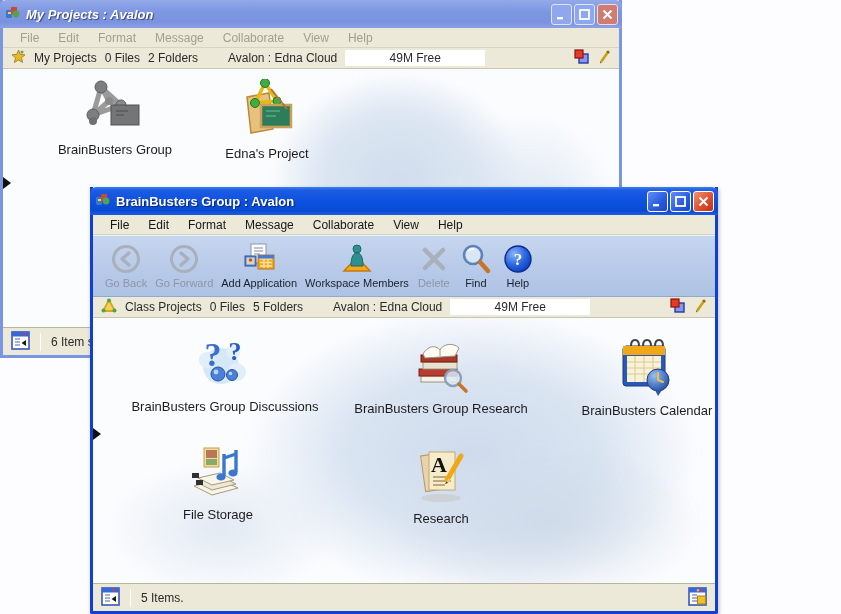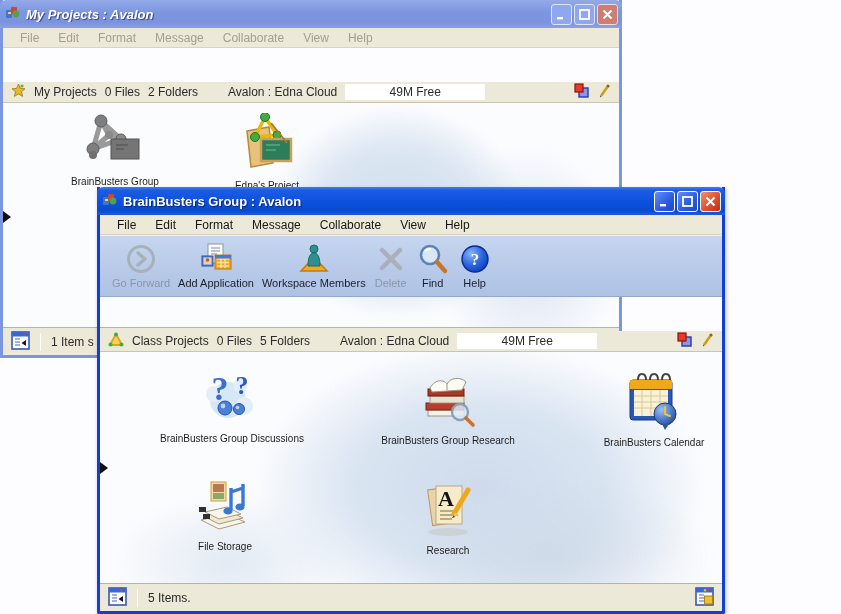--- a/index.html
+++ b/index.html
@@ -25,42 +25,42 @@
   .wbtn.minmax.inactive { background:#8ea7ee; border-color:#dfe6fb; }
   .wbtn.close.inactive  { background:#cf7d72; border-color:#f0dcda; }
 
   .menubar { height:20px; background:#ece9d8; display:flex; align-items:center; gap:19px; padding:0 17px;
              font-size:12px; border-bottom:1px solid #d8d4c0; flex:0 0 auto; }
   .menubar .mi { cursor:default; }
   .menu-active .mi { color:#161616; }
   .menu-inactive .mi { color:#a2a091; }
 
   .infobar { height:21px; background:#ece9d8; display:flex; align-items:center; font-size:12px; color:#2a2a2a;
-             padding:0 8px; gap:8px; border-bottom:1px solid #c9c5b0; flex:0 0 auto; white-space:nowrap;margin-top:34px; }
+             padding:0 8px; gap:8px; border-bottom:1px solid #c9c5b0; flex:0 0 auto; white-space:nowrap; }
   .infobar .free-box { background:#fff; min-width:140px; text-align:center; padding:1px 10px; }
   .infobar .spacer { flex:1 1 auto; }
   .infobar .cloud { margin-left:22px; }
 
   
   .toolbar { height:62px; background:linear-gradient(180deg,#c6d6ef 0%,#b9cbe9 50%,#aec2e4 100%);
              border-top:1px solid #e8eefa; border-bottom:1px solid #94a7cd;
              display:flex; align-items:flex-start; padding:4px 2px 0 8px; flex:0 0 auto; }
   .tbtn { display:flex; flex-direction:column; align-items:center; justify-content:flex-start;
           font-size:11px; color:#18202c; padding:2px 4px 0 4px; }
   .tbtn .ticon { width:34px; height:34px; display:flex; align-items:center; justify-content:center; }
   .tbtn.disabled { color:#8c96a6; }
   .tbtn .tlabel { margin-top:1px; white-space:nowrap; }
 
   
   .content { position:relative; flex:1 1 auto; background:#fbfcfe; overflow:hidden; }
   .blob { position:absolute; filter:blur(5px); opacity:.85; pointer-events:none; }
 
   .ws-item { position:absolute; display:flex; flex-direction:column; align-items:center; width:240px; }
   .ws-item .wicon { width:64px; height:64px; display:flex; align-items:center; justify-content:center; }
-  .ws-item .wlabel { margin-top:3px; font-size:10px; color:#1c1c1c; white-space:nowrap; }
+  .ws-item .wlabel { margin-top:3px; font-size:13px; color:#1c1c1c; white-space:nowrap; }
 
   .expander { position:absolute; left:0; width:9px; height:16px; display:flex; align-items:center; }
   .expander .tri { width:0; height:0; border-top:6px solid transparent; border-bottom:6px solid transparent; border-left:8px solid #101010; }
 
   
   .statusbar { height:28px; background:#ece9d8; border-top:1px solid #b8b4a0; display:flex; align-items:center;
                font-size:12px; color:#2a2a2a; padding:0 8px; gap:10px; flex:0 0 auto; }
   .statusbar .sep { width:1px; height:18px; background:#c9c5b0; border-right:1px solid #fff; }
   .statusbar .stretch { flex:1 1 auto; }
 </style>
@@ -181,25 +181,25 @@
     <span>
       <svg width="19" height="19" viewBox="0 0 19 19">
           <rect x="1" y="1" width="17" height="17" fill="#fff" stroke="#3858b8" stroke-width="1.6"></rect>
           <rect x="1" y="1" width="17" height="4.5" fill="#3868d8"></rect>
           <circle cx="13" cy="3.2" r="1.2" fill="#e83828"></circle>
           <path d="M4 8 h5 M4 11 h5 M4 14 h5" stroke="#8898c8" stroke-width="1.4"></path>
           <path d="M15 9 L10.5 12 L15 15 Z" fill="#181818"></path>
         </svg>
     </span>
     <span class="sep"></span>
-    <span>1 Item s</span>
+    <span>6 Item s</span>
   </div>
 </div>
 
-<div class="window win-border-active" style="left:97px;top:187px;width:628px;height:427px;z-index:2;">
+<div class="window win-border-active" style="left:90px;top:187px;width:628px;height:427px;z-index:2;">
 
   <div class="titlebar active" style="margin:0 -3px 0 -3px;">
     <span>
       <svg width="16" height="16" viewBox="0 0 16 16">
           <rect x="1" y="6" width="6" height="8" rx="1" fill="#3a78c8"></rect>
           <rect x="6" y="3" width="6" height="7" rx="1" fill="#c84a30"></rect>
           <circle cx="11" cy="10" r="3.4" fill="#58a050"></circle>
           <rect x="3" y="8" width="3" height="2" fill="#f0d060"></rect>
         </svg>
     </span>
@@ -227,20 +227,29 @@
     <span class="mi">File</span>
     <span class="mi">Edit</span>
     <span class="mi">Format</span>
     <span class="mi">Message</span>
     <span class="mi">Collaborate</span>
     <span class="mi">View</span>
     <span class="mi">Help</span>
   </div>
 
   <div class="toolbar">
+    <div class="tbtn disabled">
+      <span class="ticon">
+        <svg width="32" height="32" viewBox="0 0 32 32">
+            <circle cx="16" cy="16" r="12.5" fill="none" stroke="#a9b0ba" stroke-width="3"></circle>
+            <path d="M19 10 l-7 6 7 6" fill="none" stroke="#a9b0ba" stroke-width="3.4" stroke-linecap="round" stroke-linejoin="round"></path>
+          </svg>
+      </span>
+      <span class="tlabel">Go Back</span>
+    </div>
     <div class="tbtn disabled">
       <span class="ticon">
         <svg width="32" height="32" viewBox="0 0 32 32">
             <circle cx="16" cy="16" r="12.5" fill="none" stroke="#a9b0ba" stroke-width="3"></circle>
             <path d="M13 10 l7 6 -7 6" fill="none" stroke="#a9b0ba" stroke-width="3.4" stroke-linecap="round" stroke-linejoin="round"></path>
           </svg>
       </span>
       <span class="tlabel">Go Forward</span>
     </div>
     <div class="tbtn">

